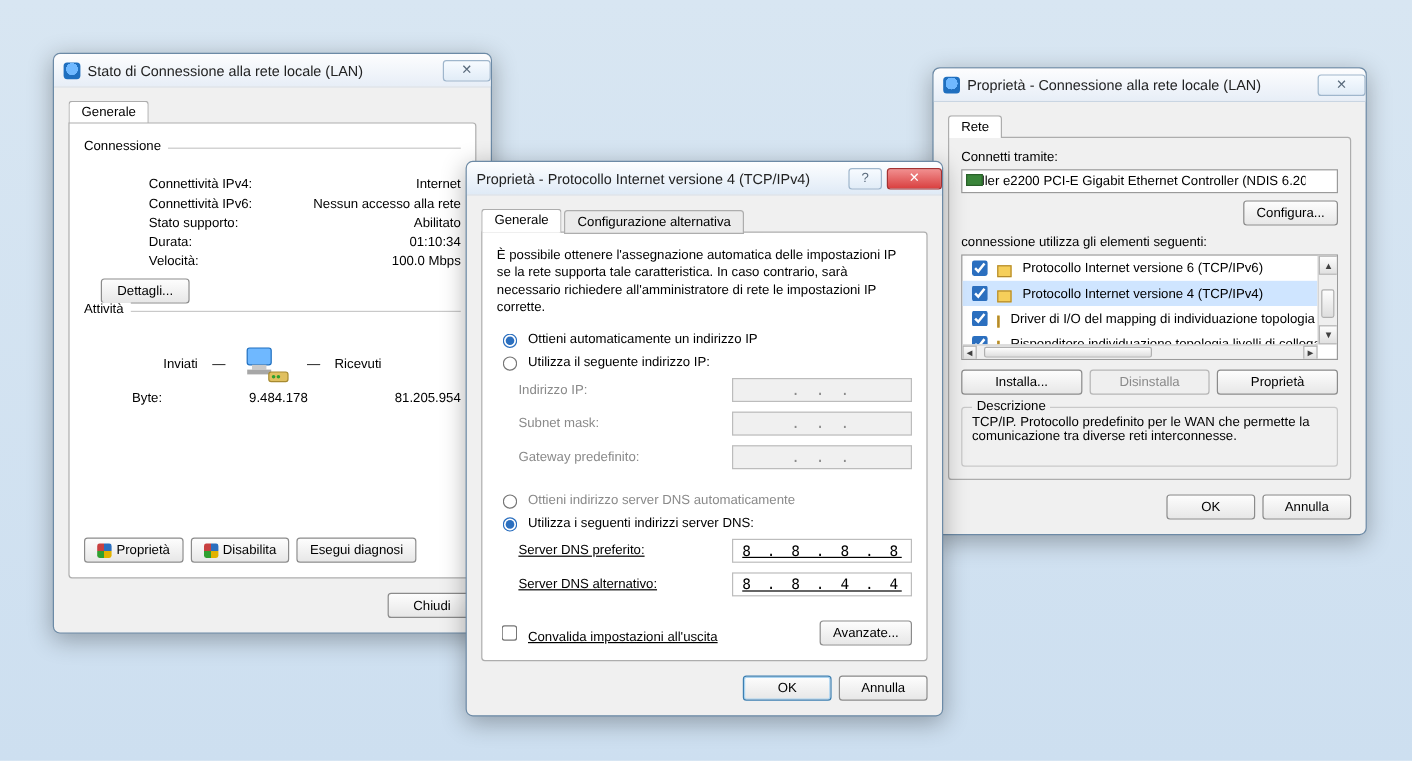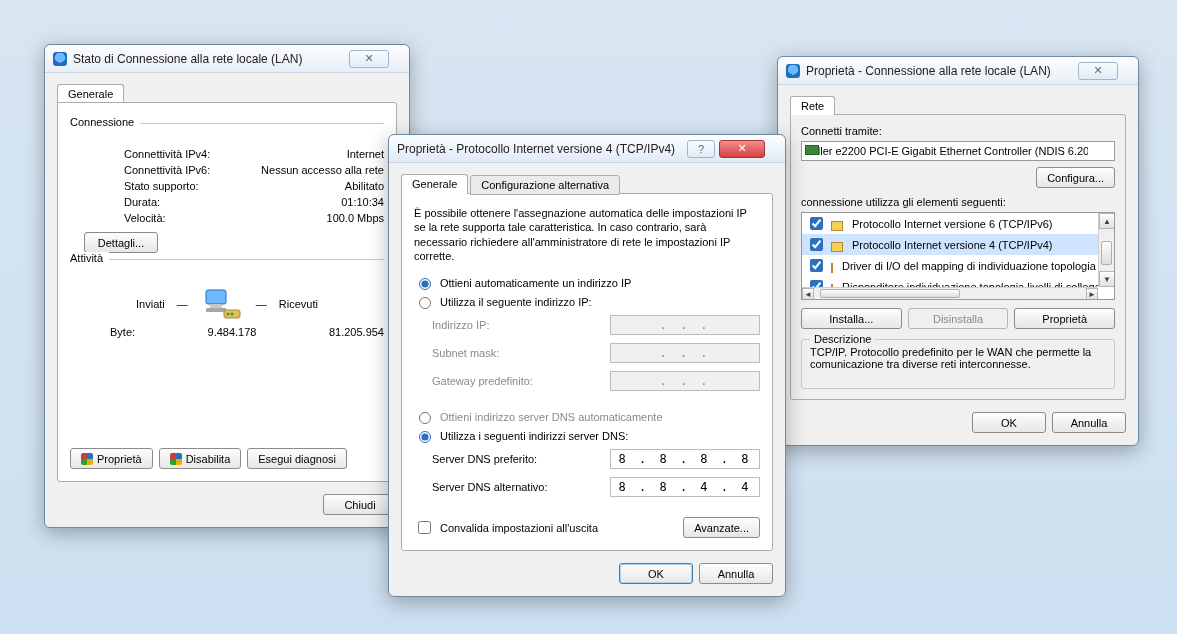--- a/index.html
+++ b/index.html
@@ -1,18 +1,18 @@
 <!DOCTYPE html>
 <html><head>
 <meta charset="utf-8">
 <style>
   * { box-sizing: border-box; font-family: "Segoe UI", Tahoma, sans-serif; font-size: 11px; }
   body { margin: 0; width: 1177px; height: 634px; background: linear-gradient(#d8e6f2, #cddff0); position: relative; overflow: hidden; }
   .dialog { position: absolute; background: #f0f0f0; border: 1px solid #6c8aa6; border-radius: 6px; box-shadow: 0 5px 20px rgba(0,0,0,0.3); }
-  .titlebar { display: flex; align-items: center; justify-content: space-between; height: 28px; padding: 0 20px 0 8px; background: linear-gradient(#fdfdfe, #e7eef7); border-bottom: 1px solid #c9d5e2; border-radius: 6px 6px 0 0; text-align: center; }
+  .titlebar { display: flex; align-items: center; justify-content: space-between; height: 28px; padding: 0 0 0 8px; background: linear-gradient(#fdfdfe, #e7eef7); border-bottom: 1px solid #c9d5e2; border-radius: 6px 6px 0 0; text-align: center; }
   .titlebar .ti { display: flex; align-items: center; gap: 6px; }
   .titlebar .title { color: #222; font-size: 12px; }
   .tb-close { width: 40px; height: 18px; border: 1px solid #9fb6cc; border-radius: 3px; background: linear-gradient(#f7fbff, #e1ecf7); display:flex; align-items:center; justify-content:center; color:#5a6b7c; cursor:pointer; }
   .tb-close.red { width: 46px; background: linear-gradient(#f18f8f, #d94040); border-color:#a43232; color:#fff; }
   .tb-help { width: 28px; height: 18px; border: 1px solid #9fb6cc; border-radius: 3px; background: linear-gradient(#f7fbff,#e1ecf7); display:flex; align-items:center; justify-content:center; color:#5a6b7c; cursor:pointer; margin-right:2px;}
   .tb-group { display:flex; gap:2px; }
   .body-pad { padding: 10px 12px 12px; }
   .tabs { display:flex; position:relative; top:1px; }
   .tab { padding: 3px 10px; border:1px solid #adadad; background:#fff; border-bottom:none; border-radius:3px 3px 0 0; margin-right:2px; cursor:pointer; }
   .tab.inactive { background:#ebebeb; border-bottom:1px solid #adadad; position:relative; top:1px; }
@@ -258,34 +258,34 @@
 
       <div style="margin-top:12px;">
         <label class="radio-row">
             <input type="radio" name="dnsmode" class="radio" style="">
             <span class="lbl-disabled">Ottieni indirizzo server DNS automaticamente</span>
           </label>
         <label class="radio-row">
             <input type="radio" name="dnsmode" class="radio" checked="" style="">
             <span>Utilizza i seguenti indirizzi server DNS:</span>
           </label>
-        <div style="padding-left:18px;">
+        <div style="padding-left:18px;text-decoration:underline;">
           <div style="display:flex; justify-content:space-between; align-items:center; padding:4px 0;">
               <span>Server DNS preferito:</span>
               <span class="ip-field">8 . 8 . 8 . 8</span>
             </div>
           <div style="display:flex; justify-content:space-between; align-items:center; padding:4px 0;">
               <span>Server DNS alternativo:</span>
               <span class="ip-field">8 . 8 . 4 . 4</span>
             </div>
         </div>
       </div>
 
       <div style="display:flex; justify-content:space-between; align-items:center; margin-top:16px;">
-        <label style="display:flex; align-items:center; gap:6px;">
+        <label style="display:flex; align-items:flex-end; gap:6px;text-decoration:underline;">
             <input type="checkbox" class="chk" style="">
             <span>Convalida impostazioni all'uscita</span>
           </label>
         <button class="btn">Avanzate...</button>
       </div>
     </div>
     <div class="footer-btns">
       <button class="btn primary">OK</button>
       <button class="btn">Annulla</button>
     </div>

